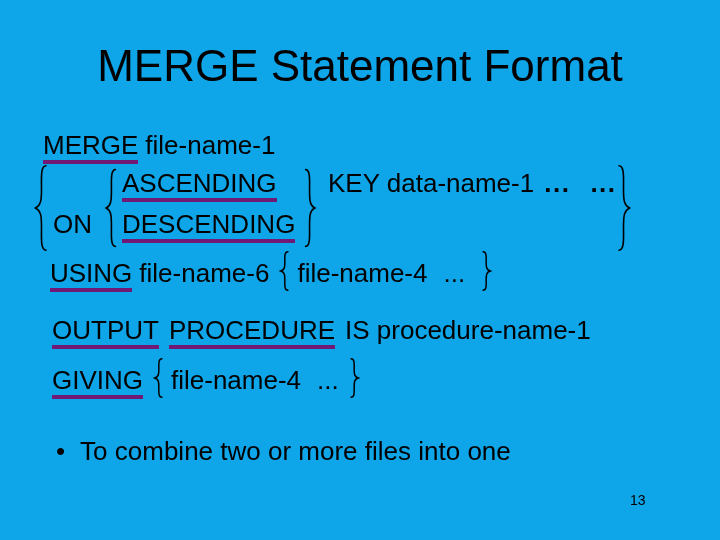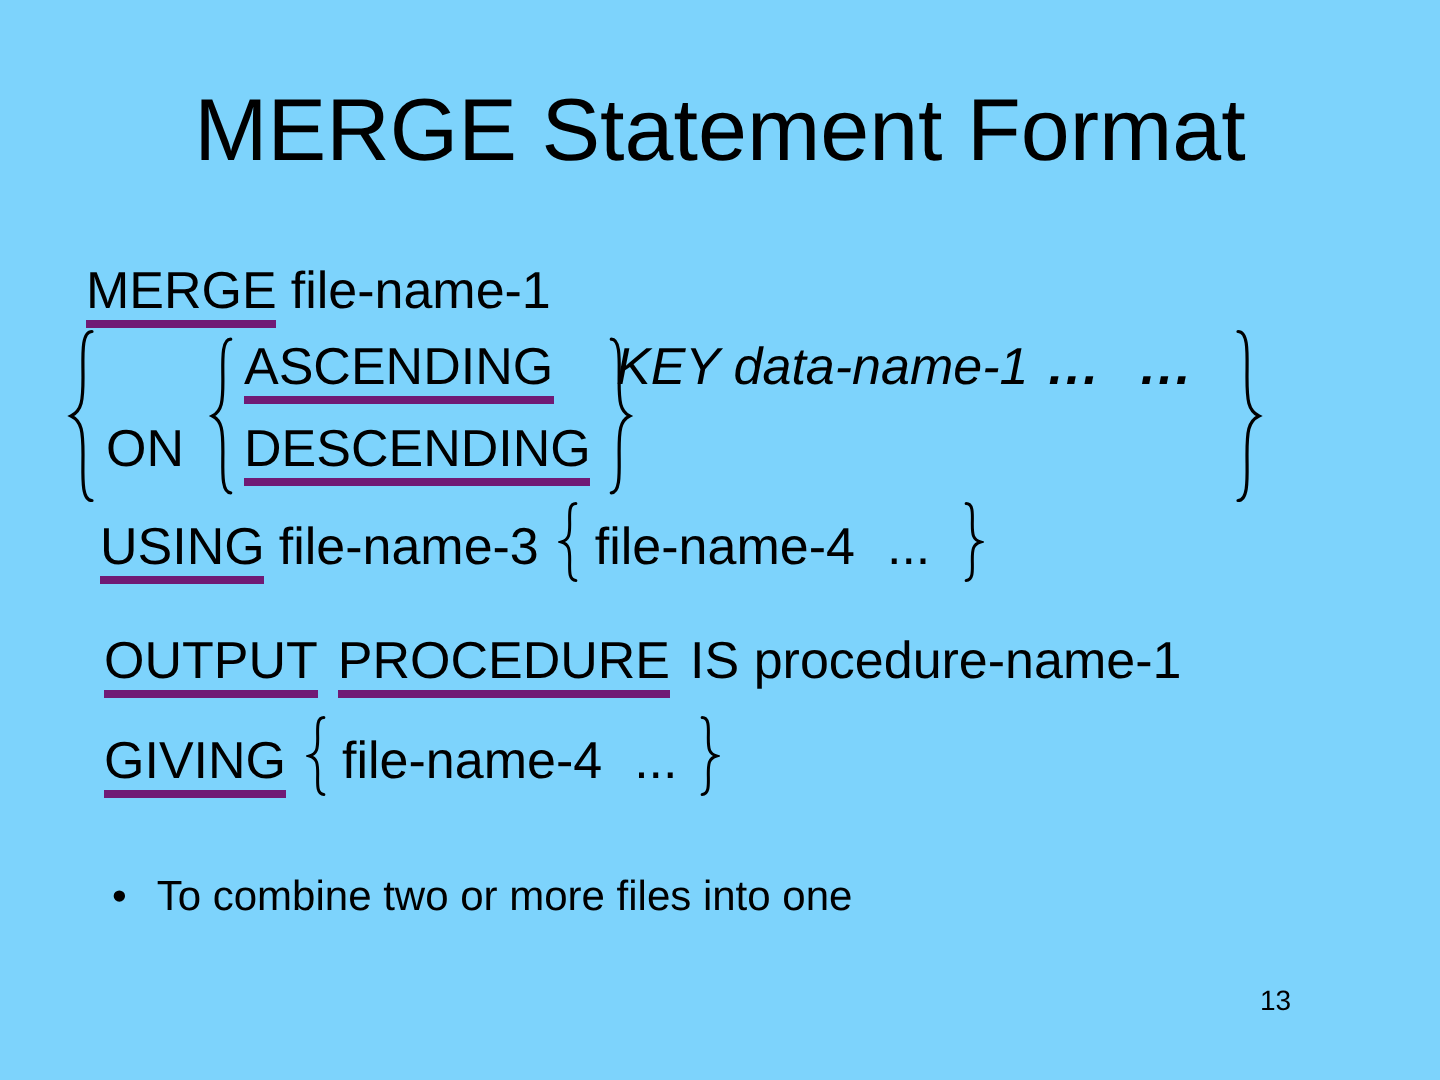--- a/index.html
+++ b/index.html
@@ -1,20 +1,20 @@
 <!DOCTYPE html>
 <html><head>
 <meta charset="utf-8">
 <style>
   html, body { margin: 0; padding: 0; background: #fff; }
   .slide {
     position: relative;
     width: 720px;
     height: 540px;
-    background: #7dd3fc;
+    background: #0ea5e9;
     color: #000000;
     font-family: "Liberation Sans", sans-serif;
     overflow: hidden;
   }
   .abs { position: absolute; white-space: nowrap; }
   .title {
     left: 0; right: 0; top: 41px;
     text-align: center;
     font-size: 44px;
     line-height: 1.15;
@@ -28,21 +28,21 @@
   .bold-dots { font-weight: 700; letter-spacing: 1.5px; }
   .brace { position: absolute; }
   .brace svg { display: block; width: 100%; height: 100%; }
   .brace-sm {
     display: inline-block;
     width: 11px; height: 40px;
     vertical-align: -9px;
   }
   .bullet-line {
     left: 56px; top: 437px;
-    font-size: 21px;
+    font-size: 26px;
     line-height: 1.15;
   }
   .bullet-marker { margin-right: 15px; }
   .page-number {
     left: 630px; top: 493px;
     font-size: 14px;
     line-height: 1.1;
   }
 </style>
 </head>
@@ -77,32 +77,32 @@
   <div class="abs syn" style="left:122px; top:169px;">
     <span class="u">ASCENDING</span>
   </div>
 
   <div class="brace" style="left:303px; top:168px; width:14px; height:80px;">
     <svg viewBox="0 0 16 100" preserveAspectRatio="none" aria-hidden="true">
       <path d="M3 2 C8.5 2 7.5 16 7.5 28 C7.5 41 8 47 13.5 50 C8 53 7.5 59 7.5 72 C7.5 84 8.5 98 3 98" fill="none" stroke="#000" stroke-width="1.6" vector-effect="non-scaling-stroke" stroke-linecap="round"></path>
     </svg>
   </div>
 
-  <div class="abs syn" style="left:308px; top:169px;font-style:italic;">
+  <div class="abs syn" style="left:328px; top:169px;">
     <span>KEY data-name-1</span><span class="bold-dots ml-md">...</span><span class="bold-dots ml-xl">...</span>
   </div>
 
   <div class="brace" style="left:616px; top:164px; width:16px; height:88px;">
     <svg viewBox="0 0 16 100" preserveAspectRatio="none" aria-hidden="true">
       <path d="M3 2 C8.5 2 7.5 16 7.5 28 C7.5 41 8 47 13.5 50 C8 53 7.5 59 7.5 72 C7.5 84 8.5 98 3 98" fill="none" stroke="#000" stroke-width="1.6" vector-effect="non-scaling-stroke" stroke-linecap="round"></path>
     </svg>
   </div>
 
   <div class="abs syn" style="left:50px; top:251px;">
-    <span class="u">USING</span><span class="ml-sm">file-name-3</span><span class="brace-sm ml-md"><svg viewBox="0 0 16 100" preserveAspectRatio="none" width="11" height="40" aria-hidden="true">
+    <span class="u">USING</span><span class="ml-sm">file-name-6</span><span class="brace-sm ml-md"><svg viewBox="0 0 16 100" preserveAspectRatio="none" width="11" height="40" aria-hidden="true">
           <path d="M13 2 C7.5 2 8.5 16 8.5 28 C8.5 41 8 47 2.5 50 C8 53 8.5 59 8.5 72 C8.5 84 7.5 98 13 98" fill="none" stroke="#000" stroke-width="1.5" vector-effect="non-scaling-stroke" stroke-linecap="round"></path>
         </svg></span><span class="ml-sm">file-name-4</span><span class="ml-lg">...</span><span class="brace-sm ml-lg"><svg viewBox="0 0 16 100" preserveAspectRatio="none" width="11" height="40" aria-hidden="true">
           <path d="M3 2 C8.5 2 7.5 16 7.5 28 C7.5 41 8 47 13.5 50 C8 53 7.5 59 7.5 72 C7.5 84 8.5 98 3 98" fill="none" stroke="#000" stroke-width="1.5" vector-effect="non-scaling-stroke" stroke-linecap="round"></path>
         </svg></span>
   </div>
 
   <div class="abs syn" style="left:52px; top:316px;">
     <span class="u">OUTPUT</span><span class="u ml-md">PROCEDURE</span><span class="ml-md">IS procedure-name-1</span>
   </div>
 

